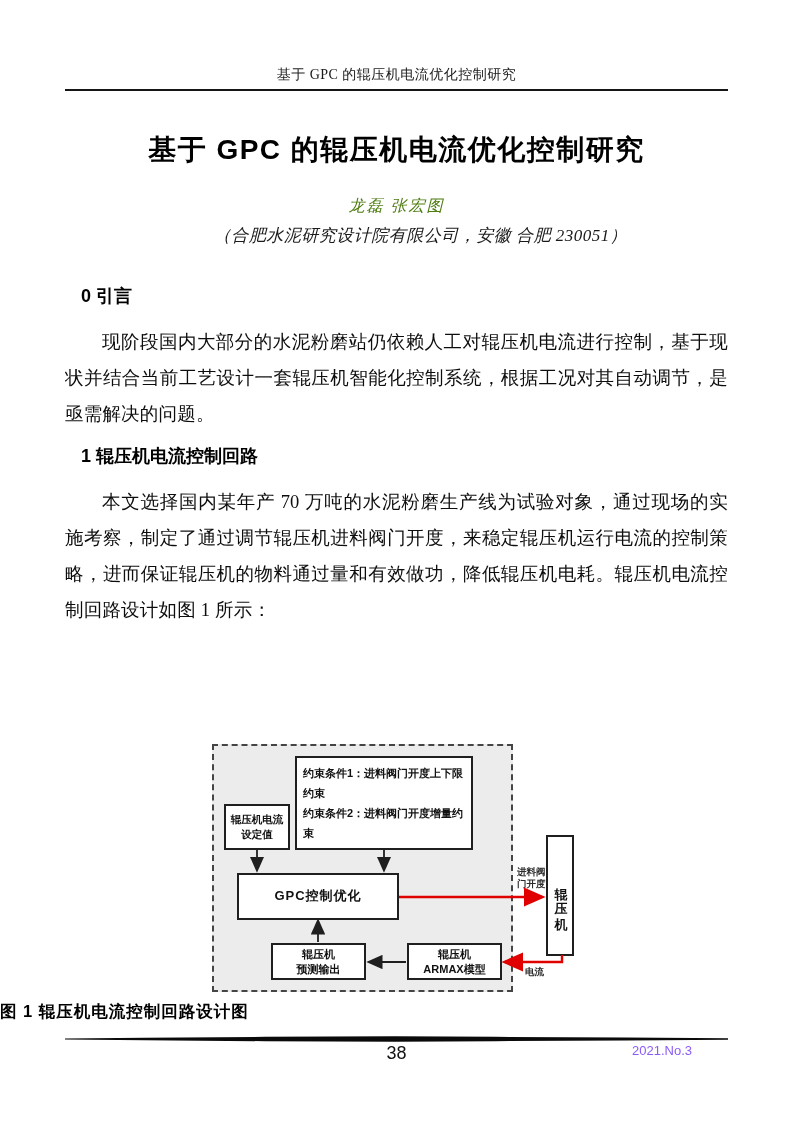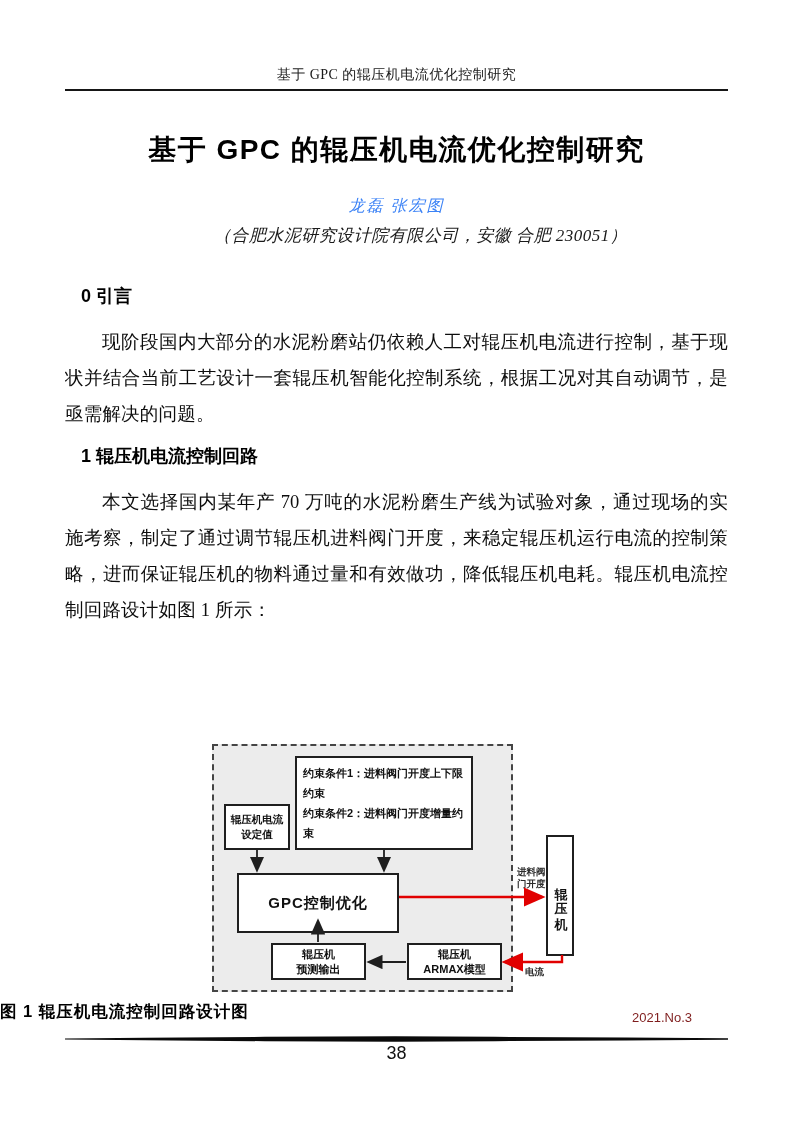--- a/index.html
+++ b/index.html
@@ -21,21 +21,21 @@
     border-top:2px solid #161616;
   }
   
   .title{
     position:absolute;top:131px;left:0;width:793px;margin:0;
     text-align:center;font-size:28px;font-weight:bold;letter-spacing:1.5px;
     font-family:"Liberation Sans","DejaVu Sans",sans-serif;color:#000;
   }
   .authors{
     position:absolute;top:196px;left:0;width:793px;
-    text-align:center;font-size:16px;font-style:italic;letter-spacing:2px;color:#3b82f6;
+    text-align:center;font-size:16px;font-style:italic;letter-spacing:2px;color:#4d7c0f;
   }
   .affiliation{
     position:absolute;top:224px;left:0;width:793px;
     text-align:center;font-size:17px;font-style:italic;letter-spacing:.5px;color:#1a1a1a;padding-left:24px;
   }
   
   .content{
     position:absolute;top:268px;left:65px;width:663px;height:478px;overflow:hidden;
   }
   .content h2{
@@ -58,21 +58,21 @@
   }
   .fbox{
     position:absolute;background:#fff;border:2px solid #1f1f1f;box-sizing:border-box;
     display:flex;flex-direction:column;align-items:center;justify-content:center;
     font-family:"Liberation Sans","DejaVu Sans",sans-serif;font-weight:bold;color:#111;
     text-align:right;line-height:1.45;
   }
   .box-setpoint{left:159px;top:64px;width:66px;height:46px;font-size:10.5px;}
   .box-constraints{left:230px;top:16px;width:178px;height:94px;font-size:11px;
     align-items:flex-start;justify-content:center;padding-left:6px;line-height:20px;text-align:left;}
-  .box-gpc{left:172px;top:133px;width:162px;height:60px;font-size:15px;letter-spacing:1px;}
+  .box-gpc{left:172px;top:133px;width:162px;height:47px;font-size:13px;letter-spacing:1px;}
   .box-pred{left:206px;top:203px;width:95px;height:37px;font-size:11px;line-height:15px;}
   .box-armax{left:342px;top:203px;width:95px;height:37px;font-size:11px;line-height:15px;}
   .box-roller{left:481px;top:95px;width:28px;height:121px;font-size:13px;}
   .box-roller .vtext{writing-mode:vertical-rl;letter-spacing:15px;padding-top:8px;}
   .flabel{
     position:absolute;font-family:"Liberation Sans","DejaVu Sans",sans-serif;
     font-size:9.5px;font-weight:600;color:#2b2b2b;line-height:11.5px;
   }
   .label-valve{left:452px;top:126px;text-align:left;}
   .label-current{left:460px;top:226px;}
@@ -82,22 +82,22 @@
     position:absolute;top:1001px;left:0;width:793px;
     font-size:16.5px;font-weight:bold;letter-spacing:1px;
     font-family:"Liberation Sans","DejaVu Sans",sans-serif;color:#000;
   }
   .foot-rule{position:absolute;top:1035px;left:65px;width:663px;height:8px;}
   .page-num{
     position:absolute;top:1043px;left:0;width:793px;text-align:center;
     font-size:18px;font-family:"Liberation Sans","DejaVu Sans",sans-serif;color:#111;
   }
   .issue{
-    position:absolute;top:1010px;right:101px;
-    font-size:13px;font-family:"Liberation Sans","DejaVu Sans",sans-serif;color:#7f1d1d;
+    position:absolute;top:1043px;right:101px;
+    font-size:13px;font-family:"Liberation Sans","DejaVu Sans",sans-serif;color:#8b5cf6;
   }
 </style>
 </head>
 <body>
 
 <div class="page">
 
   <div class="running-head">基于 GPC 的辊压机电流优化控制研究</div>
   <div class="head-rule"></div>
 

